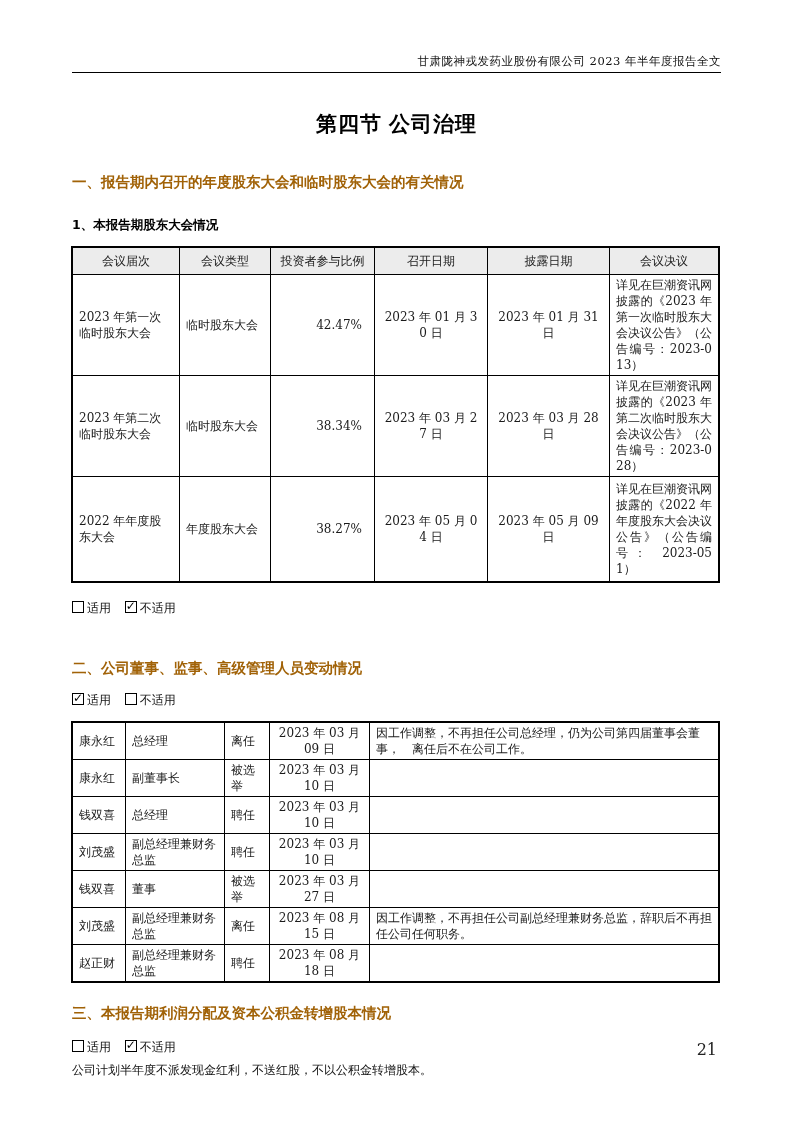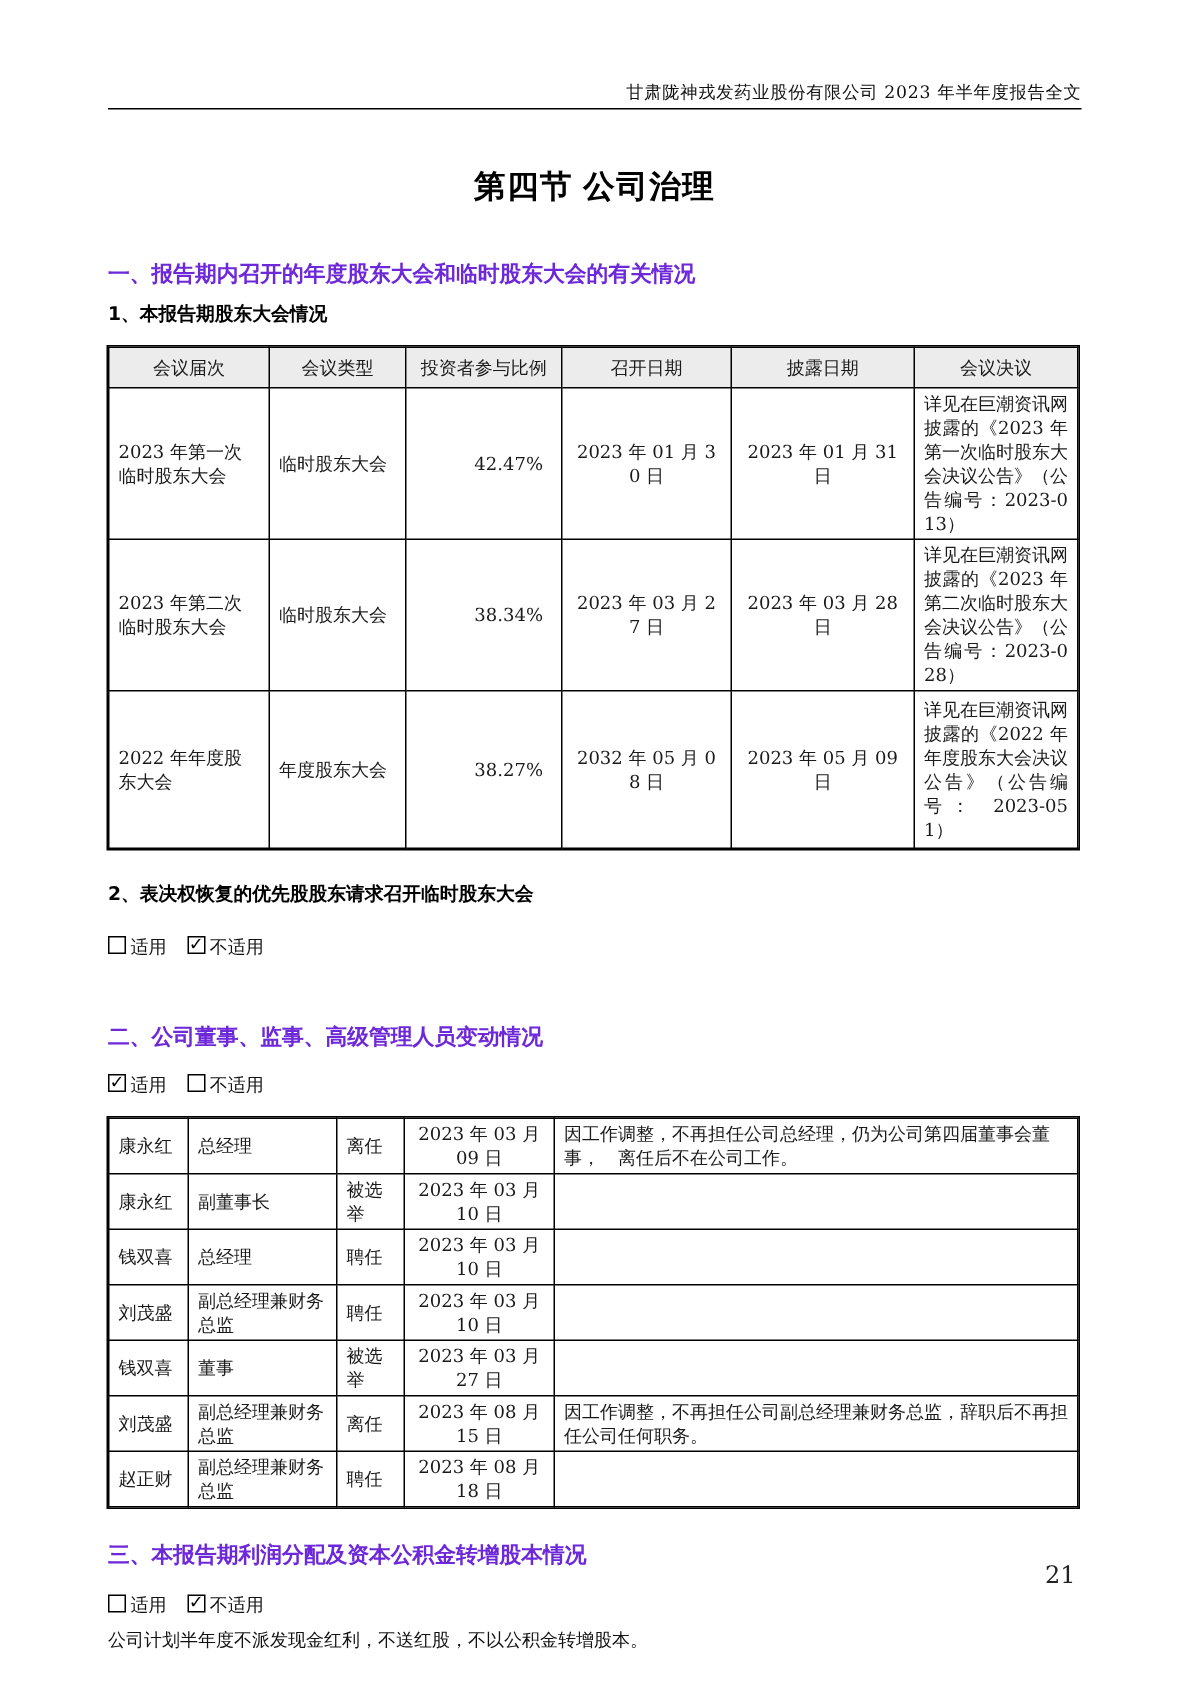--- a/index.html
+++ b/index.html
@@ -24,24 +24,24 @@
   .chapter-title{
     margin-top:37px;
     text-align:center;
     font-family:Liberation Sans, sans-serif;
     font-weight:bold;font-size:21px;color:#000;
     letter-spacing:1px;
   }
   .h-section{
     margin-top:35px;
     font-family:Liberation Sans, sans-serif;
-    font-weight:bold;font-size:14.5px;color:#6d28d9;
+    font-weight:bold;font-size:14.5px;color:#a16207;
   }
   .h-sub{
-    margin-top:9px;
+    margin-top:25px;
     font-family:"DejaVu Sans","Liberation Sans",sans-serif;
     font-weight:bold;font-size:12.5px;color:#000;
   }
   table.rpt{
     border-collapse:collapse;
     table-layout:fixed;
     width:646px;
     margin-top:13px;
     outline:1px solid #000;
     font-size:12px;
@@ -144,28 +144,27 @@
       <td class="cell-left">临时股东大会</td>
       <td class="cell-right">38.34%</td>
       <td class="cell-center">2023 年 03 月 27 日</td>
       <td class="cell-center">2023 年 03 月 28 日</td>
       <td class="cell-justify">详见在巨潮资讯网披露的《2023 年第二次临时股东大会决议公告》（公告编号：2023-028）</td>
     </tr>
     <tr class="mt-meet3">
       <td class="cell-left">2022 年年度股东大会</td>
       <td class="cell-left">年度股东大会</td>
       <td class="cell-right">38.27%</td>
-      <td class="cell-center">2032 年 05 月 08 日</td>
+      <td class="cell-center">2023 年 05 月 04 日</td>
       <td class="cell-center">2023 年 05 月 09 日</td>
       <td class="cell-justify">详见在巨潮资讯网披露的《2022 年年度股东大会决议公告》（公告编号： 2023-051）</td>
     </tr>
   </tbody>
     </table>
 
-  <div class="h-sub sp1">2、表决权恢复的优先股股东请求召开临时股东大会</div>
 
   <div class="check-line">
     <span class="check-group"><span class="cbox"></span><span>适用</span></span>
     <span class="check-group"><span class="cbox checked"></span><span>不适用</span></span>
   </div>
 
   <div class="h-section" style="margin-top:42px;">二、公司董事、监事、高级管理人员变动情况</div>
 
   <div class="check-line sp2" style="margin-top:14px;">
     <span class="check-group"><span class="cbox checked"></span><span>适用</span></span>

